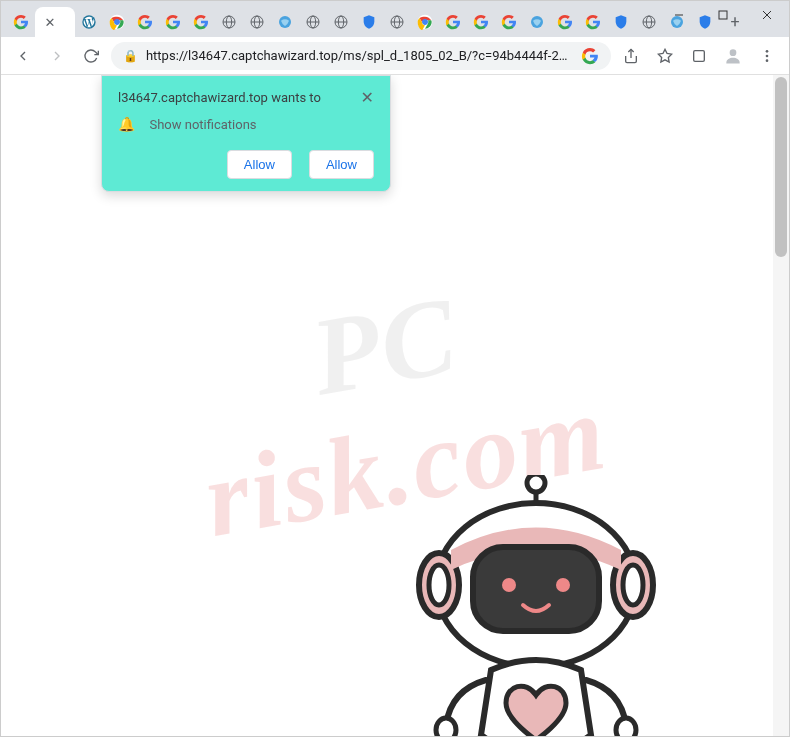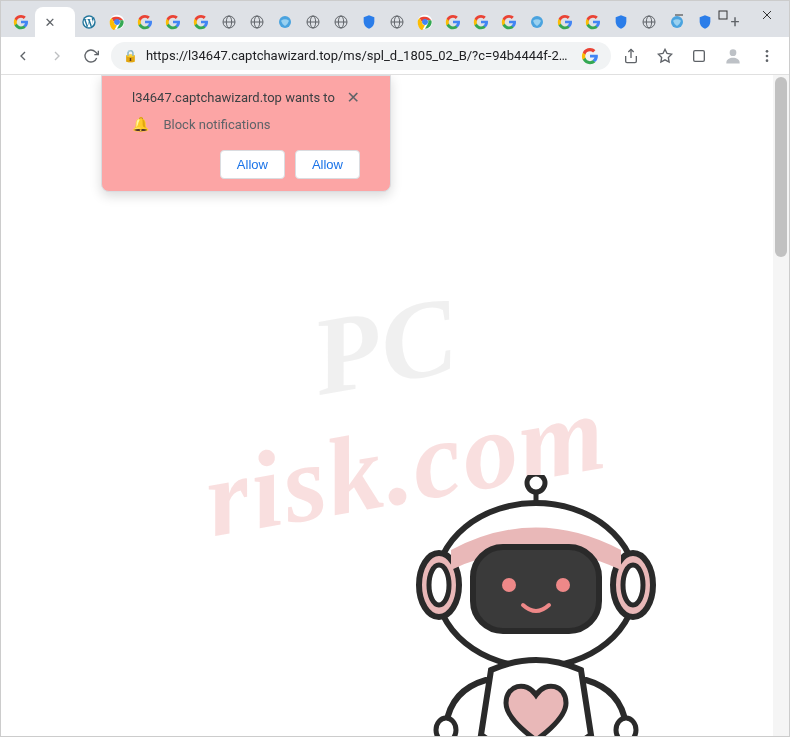--- a/index.html
+++ b/index.html
@@ -151,25 +151,25 @@
       line-height: 1.1;
       pointer-events: none;
       letter-spacing: 2px;
     }
     .watermark .wm2 { color: rgba(220, 80, 80, 0.18); }
     .permission-dialog {
       position: absolute;
       top: 0;
       left: 100px;
       width: 290px;
-      background: #fca5a5;
+      background: #5eead4;
       border: 1px solid #dadce0;
       border-radius: 0 0 8px 8px;
       box-shadow: 0 4px 12px rgba(0,0,0,0.15);
-      padding: 14px 30px 12px;
+      padding: 14px 16px 12px;
       font-size: 13px;
       color: #3c4043;
     }
     .perm-header {
       display: flex;
       justify-content: space-between;
       align-items: flex-start;
     }
     .perm-title { font-size: 13px; color: #3c4043; }
     .perm-close { color: #5f6368; font-size: 16px; cursor: pointer; line-height: 1; }
@@ -177,21 +177,21 @@
       display: flex;
       align-items: center;
       gap: 14px;
       margin-top: 10px;
       color: #5f6368;
     }
     .perm-row .bell { font-size: 14px; }
     .perm-actions {
       display: flex;
       justify-content: flex-end;
-      gap: 10px;
+      gap: 17px;
       margin-top: 18px;
     }
     .perm-btn {
       border: 1px solid #dadce0;
       background: #fff;
       color: #1a73e8;
       font-size: 13px;
       padding: 6px 16px;
       border-radius: 4px;
       cursor: pointer;
@@ -541,21 +541,21 @@
       <div class="scrollbar-thumb"></div>
     </div>
 
     <div class="permission-dialog">
       <div class="perm-header">
         <span class="perm-title">l34647.captchawizard.top wants to</span>
         <span class="perm-close">✕</span>
       </div>
       <div class="perm-row">
         <span class="bell">🔔</span>
-        <span>Block notifications</span>
+        <span>Show notifications</span>
       </div>
       <div class="perm-actions">
         <button class="perm-btn">Allow</button>
         <button class="perm-btn">Allow</button>
       </div>
     </div>
 
 
     <svg class="robot" viewBox="0 0 290 310">
 

